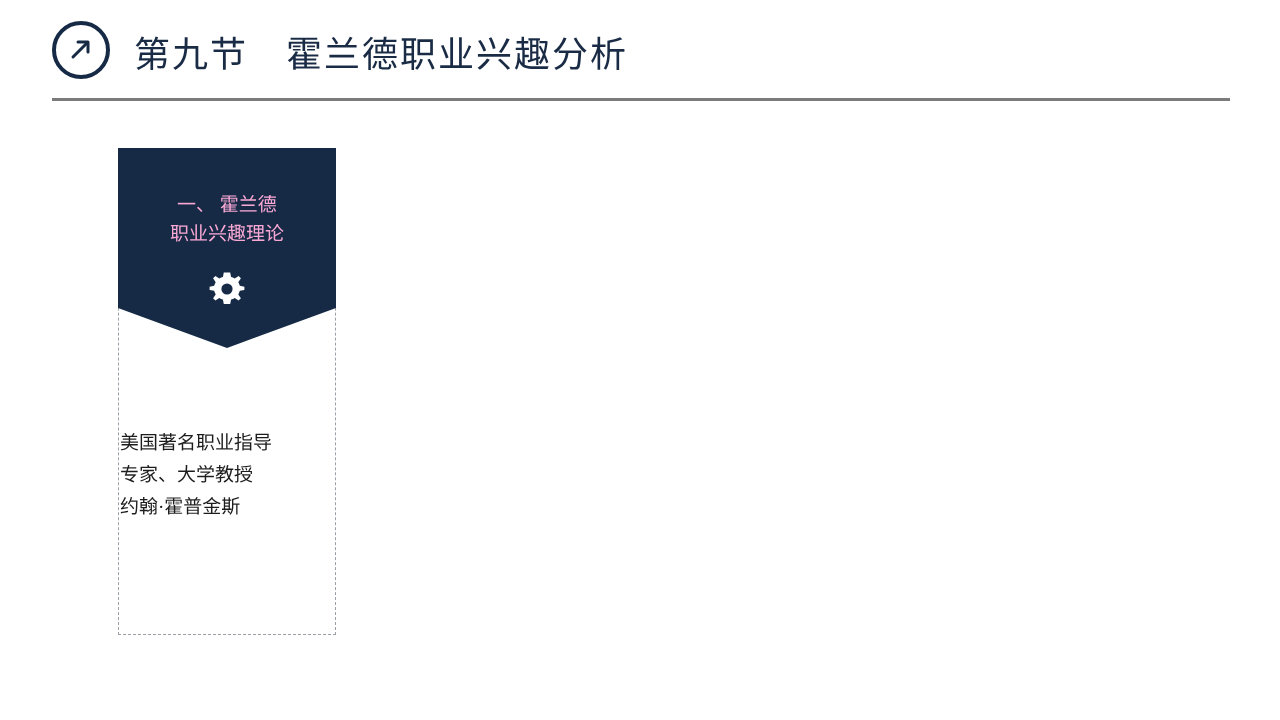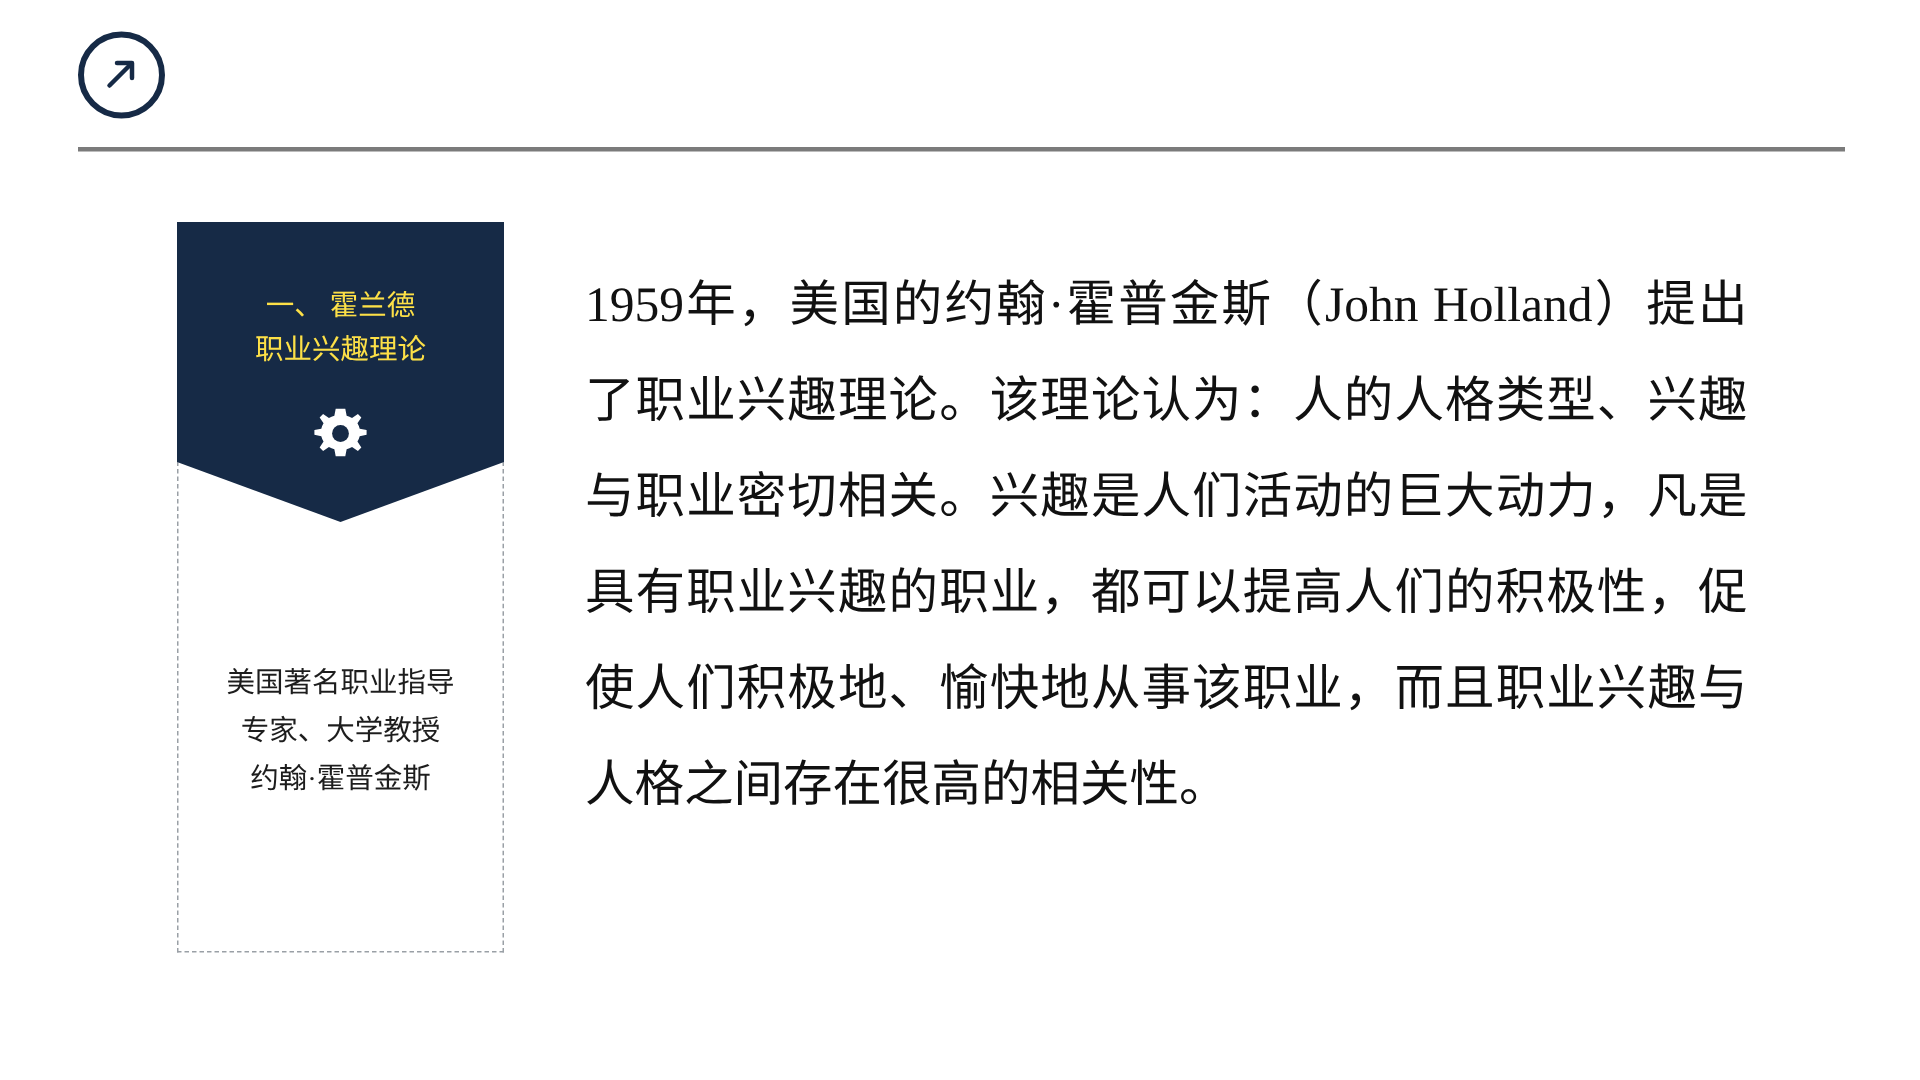--- a/index.html
+++ b/index.html
@@ -88,38 +88,38 @@
     box-sizing: border-box;
   }
   .badge-title {
     position: absolute;
     left: 0;
     top: 42px;
     width: 218px;
     font-size: 19px;
     line-height: 29px;
     font-family: "Liberation Serif", "DejaVu Serif", serif;
-    color: #fde047;
+    color: #f9a8d4;
     white-space: pre-line;
   }
   .badge-gear {
     position: absolute;
     left: 0;
     top: 120px;
     width: 218px;
     display: flex;
     align-items: center;
     justify-content: center;
   }
   .left-caption {
     position: absolute;
     left: 120px;
-    top: 408px;
+    top: 395px;
     width: 214px;
-    text-align: center;
+    text-align: left;
     font-size: 19px;
     line-height: 32px;
     color: #1d1d1d;
     font-family: "Liberation Serif", "DejaVu Serif", serif;
     white-space: pre-line;
   }
   .left-caption .mono-line {
     font-family: "Liberation Mono", "DejaVu Sans Mono", monospace;
     font-size: 17px;
     letter-spacing: 0.5px;
@@ -146,20 +146,21 @@
 
   <div class="header">
 
     <div class="header-icon">
       <svg width="30" height="30" viewBox="0 0 30 30" aria-hidden="true">
         <line x1="7" y1="22" x2="21" y2="8" stroke="#162a46" stroke-width="3" stroke-linecap="round"></line>
         <polyline points="12,7 22,7 22,17" fill="none" stroke="#162a46" stroke-width="3" stroke-linecap="round" stroke-linejoin="round"></polyline>
       </svg>
     </div>
 
+    <div class="header-title">第九节　霍兰德职业兴趣分析</div>
 
     <div class="header-rule"></div>
   </div>
 
   <div class="left-panel"></div>
 
   <div class="badge">
     <div class="badge-title">一、 霍兰德
 职业兴趣理论</div>
     <div class="badge-gear">
@@ -171,15 +172,14 @@
       </svg>
     </div>
   </div>
 
   <div class="left-caption">
     <span>美国著名职业指导
 专家、大学教授
 约翰·霍普金斯</span>
   </div>
 
-  <div class="body-text">1959年，美国的约翰·霍普金斯（John Holland）提出了职业兴趣理论。该理论认为：人的人格类型、兴趣与职业密切相关。兴趣是人们活动的巨大动力，凡是具有职业兴趣的职业，都可以提高人们的积极性，促使人们积极地、愉快地从事该职业，而且职业兴趣与人格之间存在很高的相关性。</div>
 
 </div>
 
 </body></html>

